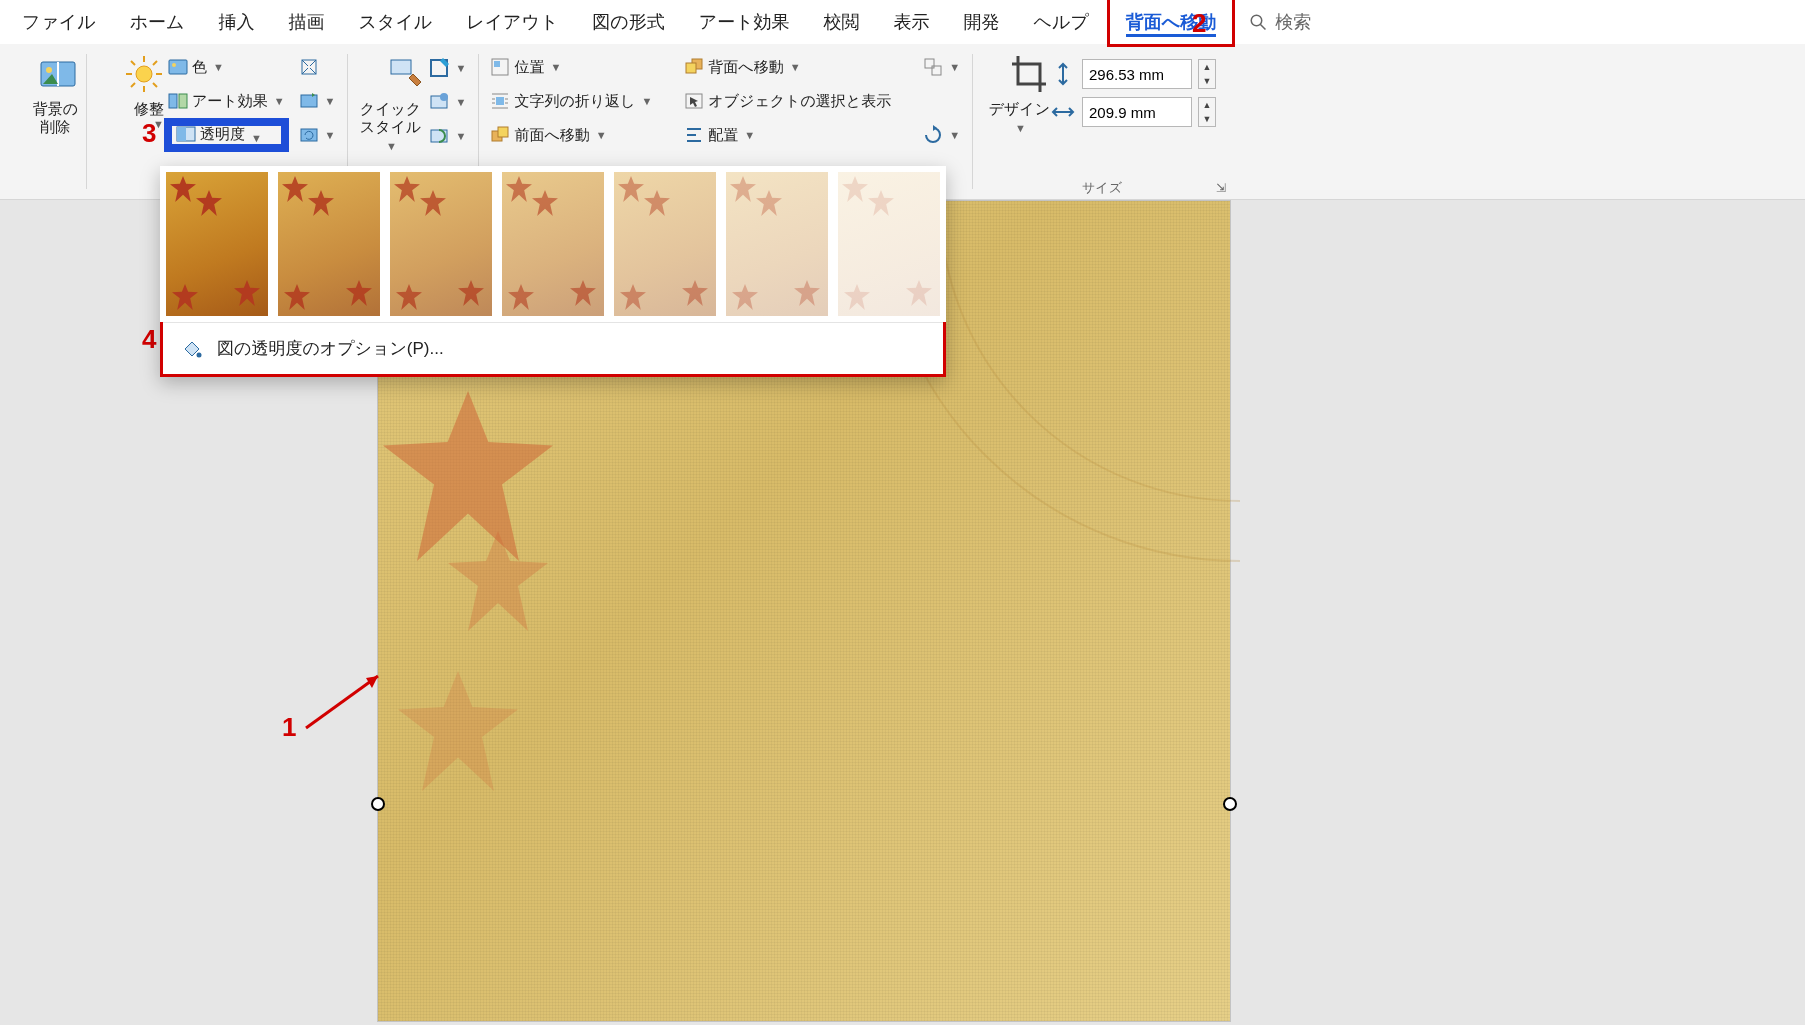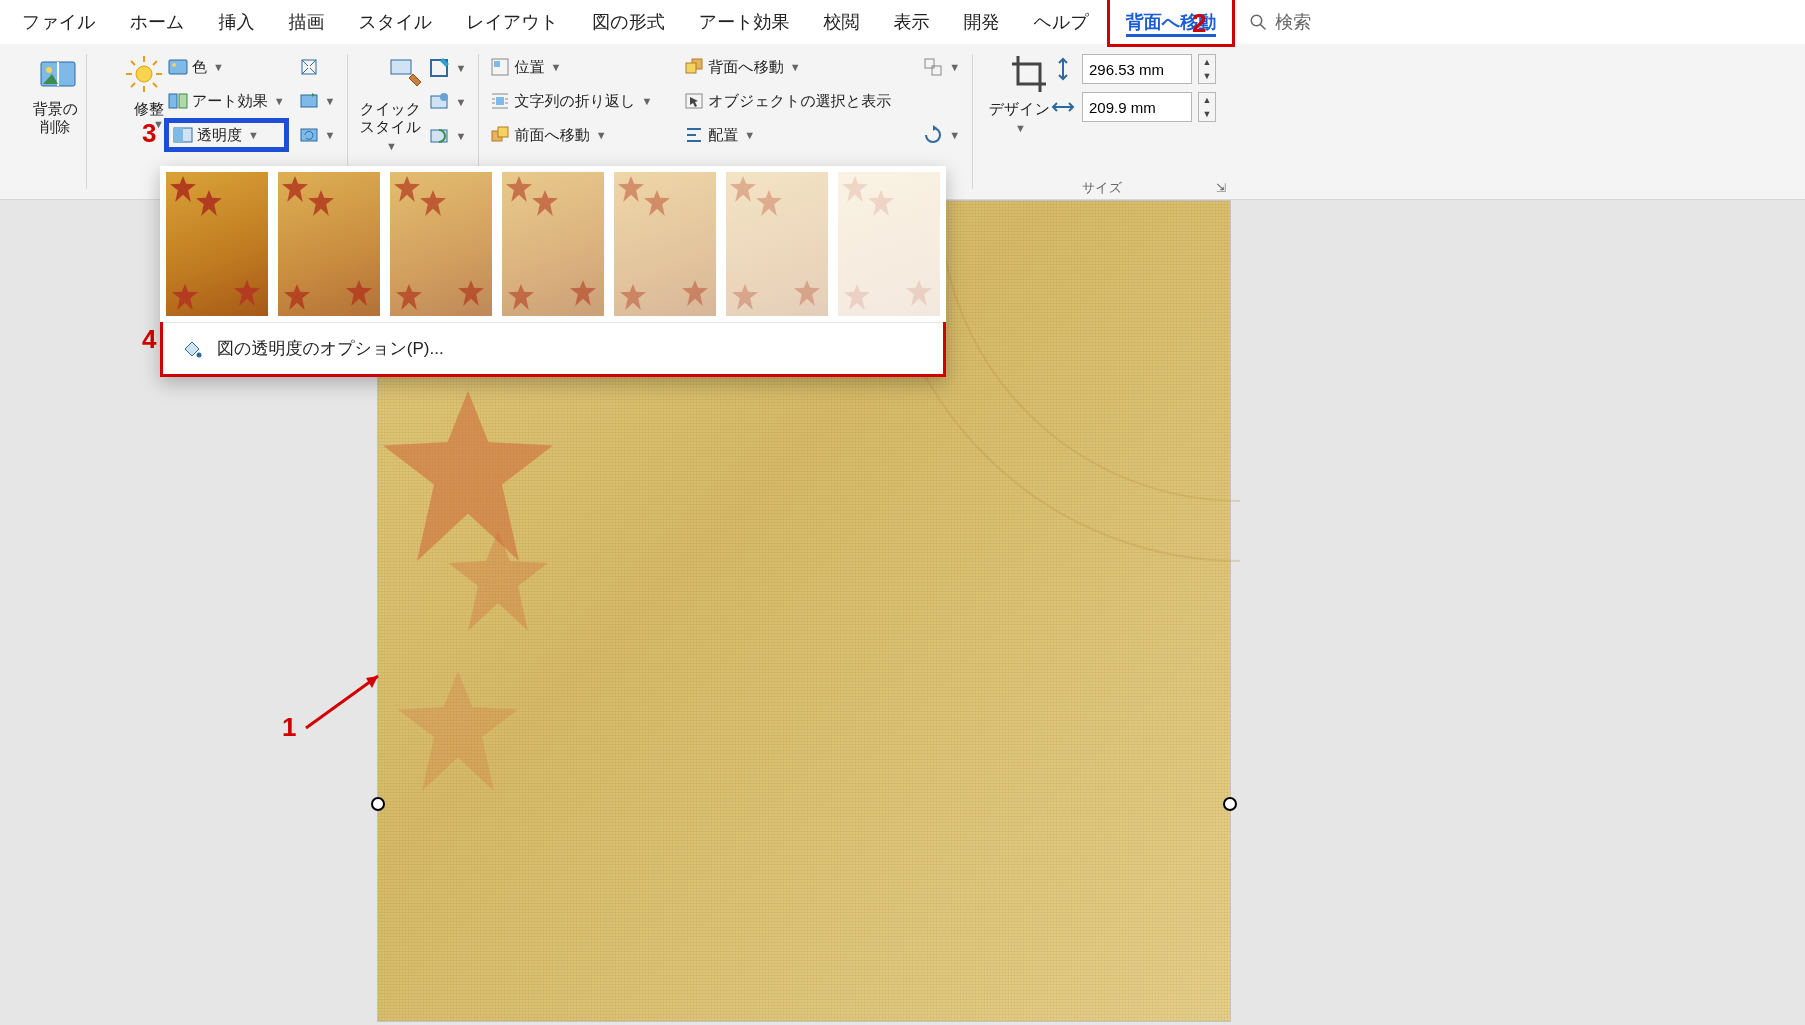--- a/index.html
+++ b/index.html
@@ -19,21 +19,21 @@
   .big-btn { display: flex; flex-direction: column; align-items: flex-end; width: 70px; cursor: pointer; }
   .big-btn .ic { width: 40px; height: 40px; margin: 4px 0 6px 0; }
   .big-btn .lbl { font-size: 15px; text-align: center; line-height: 1.2; color: #222; }
   .small-row { display: flex; align-items: center; gap: 4px; height: 34px; padding: 0 4px; cursor: pointer; font-size: 15px; color: #222; }
   .small-row .ic { width: 20px; height: 20px; display: inline-flex; align-items: center; justify-content: center; }
   .chev { font-size: 11px; color: #666; margin-left: 2px; }
   .col { display: flex; flex-direction: column; }
   .row { display: flex; }
 
   
-  .hl-trans { border: 5px solid #1d4ed8; }
+  .hl-trans { border: 8px solid #1d4ed8; align-items: flex-end; }
 
   
   .size-field { display: flex; align-items: center; gap: 6px; margin: 4px 0; }
   .size-field input { width: 110px; height: 30px; font-size: 15px; padding: 0 6px; border: 1px solid #b7b7b7; }
   .spinner { display: flex; flex-direction: column; border: 1px solid #b7b7b7; }
   .spinner div { width: 16px; height: 14px; font-size: 9px; text-align: center; line-height: 14px; color: #444; cursor: pointer; }
   .group-footer { position: absolute; bottom: 2px; left: 0; right: 0; text-align: center; font-size: 13px; color: #666; }
   .dialog-launcher { position: absolute; bottom: 4px; right: 6px; font-size: 12px; color: #666; cursor: pointer; }
 
   
@@ -337,21 +337,21 @@
     <div class="row">
       <div class="big-btn">
         <span class="ic">
             <svg width="40" height="40" viewBox="0 0 40 40">
               <path d="M8 2 v28 h28" fill="none" stroke="#444" stroke-width="3"></path>
               <path d="M2 10 h28 v28" fill="none" stroke="#444" stroke-width="3"></path>
             </svg>
           </span>
         <span class="lbl"><span>デザイン</span><br><span class="chev">▼</span></span>
       </div>
-      <div class="col" style="">
+      <div class="col" style="justify-content:center">
         <div class="size-field">
           <span class="ic">
               <svg width="26" height="26">
                 <line x1="13" y1="3" x2="13" y2="23" stroke="#2c6aa0" stroke-width="2"></line>
                 <path d="M9 7 l4 -4 4 4 M9 19 l4 4 4 -4" fill="none" stroke="#2c6aa0" stroke-width="2"></path>
               </svg>
             </span>
           <input value="296.53 mm" style="">
           <div class="spinner">
               <div>▲</div>

